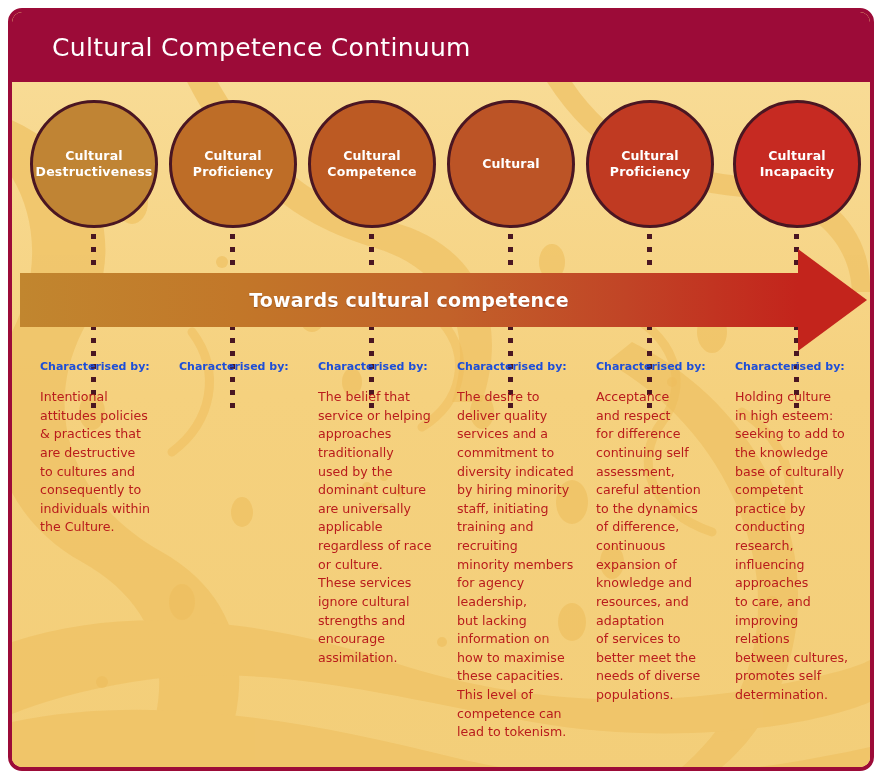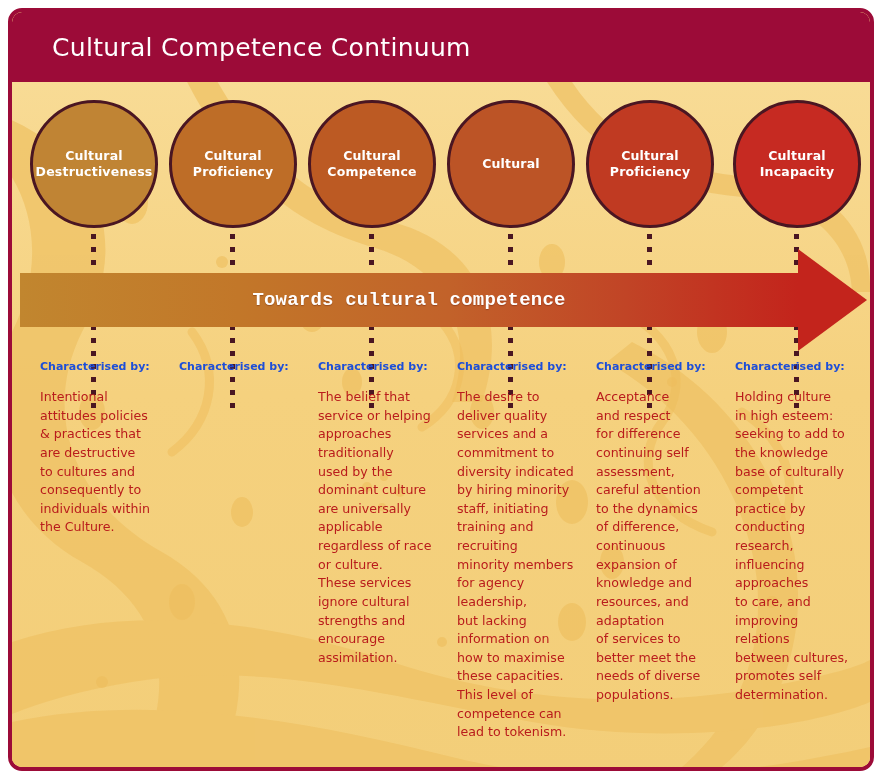--- a/index.html
+++ b/index.html
@@ -94,21 +94,20 @@
     width: 5px;
     height: 182px;
   }
 
   .arrow-band {
     position: absolute;
     left: 8px;
     top: 191px;
     width: 778px;
     height: 54px;
-    font-family: Liberation Mono, monospace;
   }
   .arrow-tail {
     position: absolute;
     left: 0; top: 0;
     width: 100%;
     height: 100%;
     background: linear-gradient(to right, #C1862F 0%, #C27729 28%, #C2622A 55%, #C14426 78%, #C3241C 100%);
   }
   .arrow-head {
     position: absolute;

